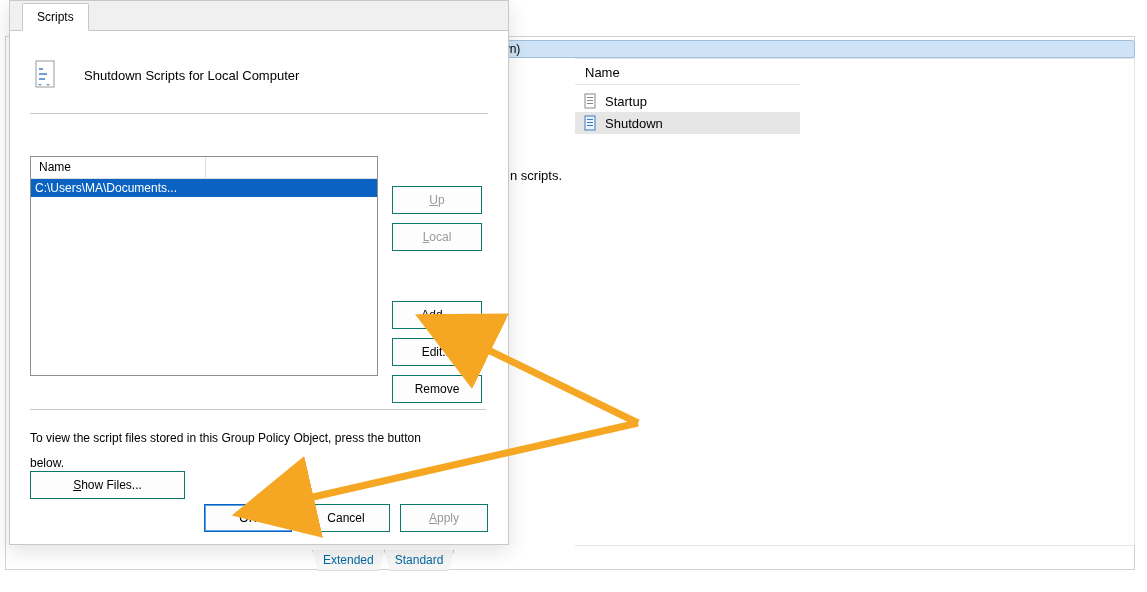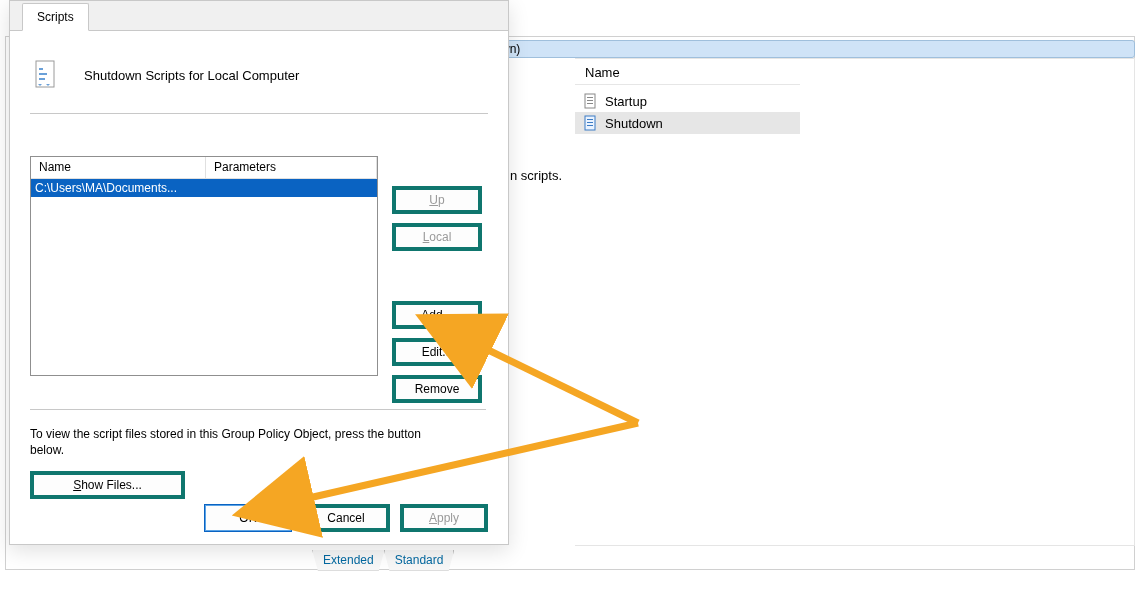--- a/index.html
+++ b/index.html
@@ -191,40 +191,40 @@
     width: 90px;
     display: flex;
     flex-direction: column;
     gap: 9px;
   }
   .side-buttons .gap { height: 32px; }
   button.win {
     height: 28px;
     width: 90px;
     background: #fdfdfd;
-    border: 4px solid #0f766e;
+    border: 1px solid #0f766e;
     font-size: 12px;
     font-family: inherit;
     cursor: default;
   }
   button.win:disabled { color: #9a9a9a; }
   .underline-first::first-letter { text-decoration: underline; }
 
   .hr2 {
     position: absolute;
     left: 20px; top: 378px;
     width: 456px; height: 1px;
     background: #c8c8c8;
   }
   .hint {
     position: absolute;
     left: 20px; top: 395px;
     width: 420px;
     font-size: 12px;
-    line-height: 16px;
+    line-height: 25px;
   }
   .show-files {
     position: absolute;
     left: 20px; top: 440px;
   }
   .show-files button.win { width: 155px; }
 
   .dlg-footer {
     position: absolute;
     left: 0; bottom: 12px;
@@ -317,21 +317,20 @@
             <polyline points="20,25 16,25 18,27 20,25" fill="#6aa0d8"></polyline>
           </svg>
       </span>
       <span class="title-text">Shutdown Scripts for Local Computer</span>
     </div>
     <div class="hr"></div>
 
     <div class="list-area">
       <div class="list-hdr">
         <div class="col col-name"><span>Name</span></div>
-        <div class="col col-params"><span>Parameters</span></div>
       </div>
       <div class="list-row selected">
         <span>C:\Users\MA\Documents...</span>
       </div>
     </div>
 
     <div class="side-buttons">
       <button class="win underline-first" disabled=""><span>Up</span></button>
       <button class="win underline-first" disabled=""><span>Local</span></button>
       <div class="gap"></div>

